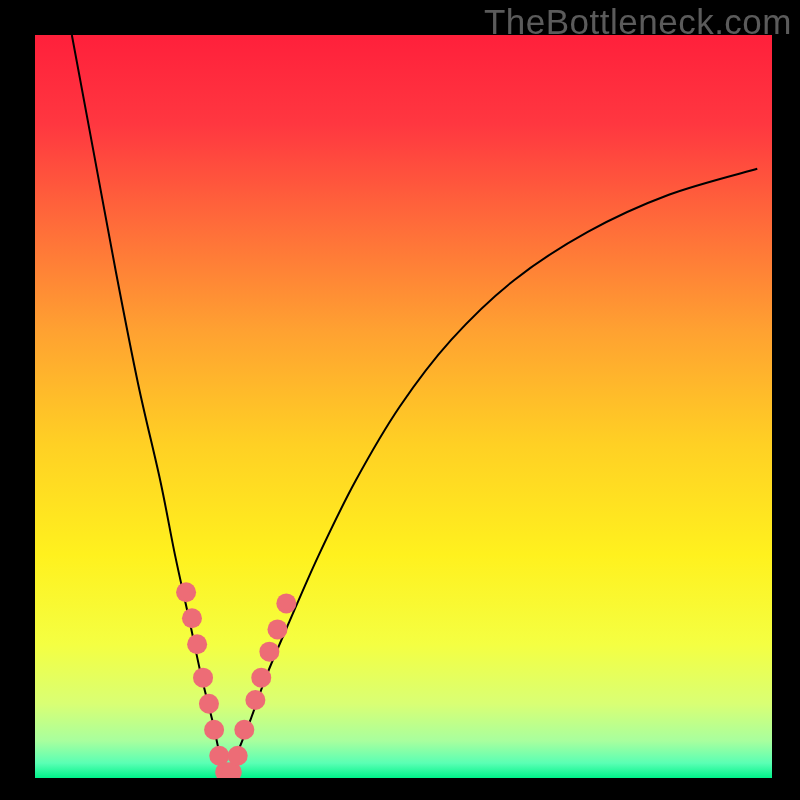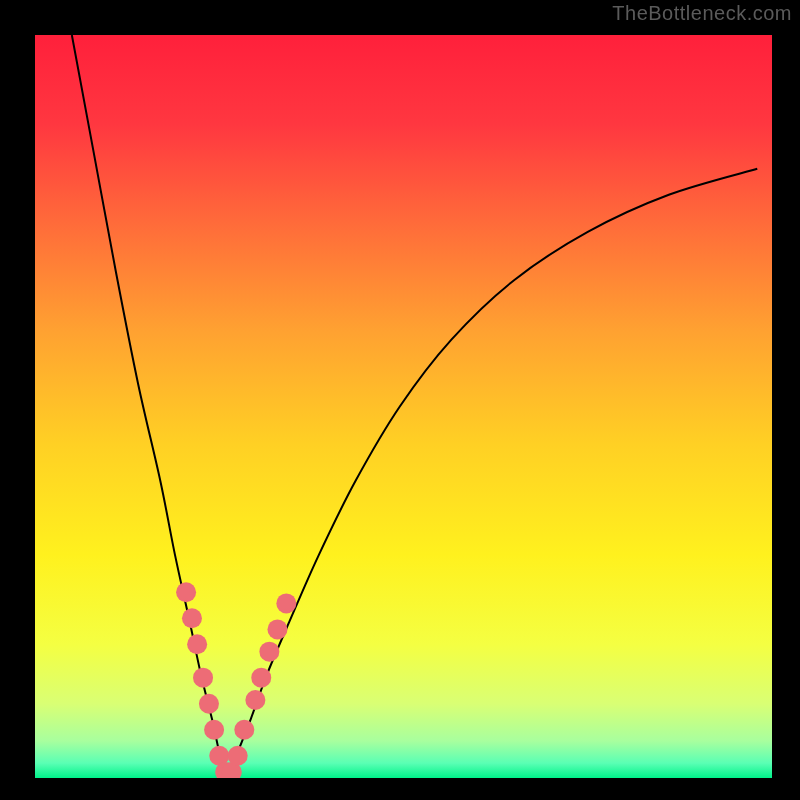--- a/index.html
+++ b/index.html
@@ -23,21 +23,21 @@
     left: 35px;
     top: 35px;
     width: 737px;
     height: 743px;
   }
   .watermark {
     position: absolute;
     top: 2px;
     right: 8px;
     font-family: Arial, Helvetica, sans-serif;
-    font-size: 20px;
+    font-size: 35px;
     font-weight: 400;
     color: #5b5b5b;
     letter-spacing: 0.5px;
   }
   svg {
     display: block;
   }
 </style>
 </head>
 <body>

